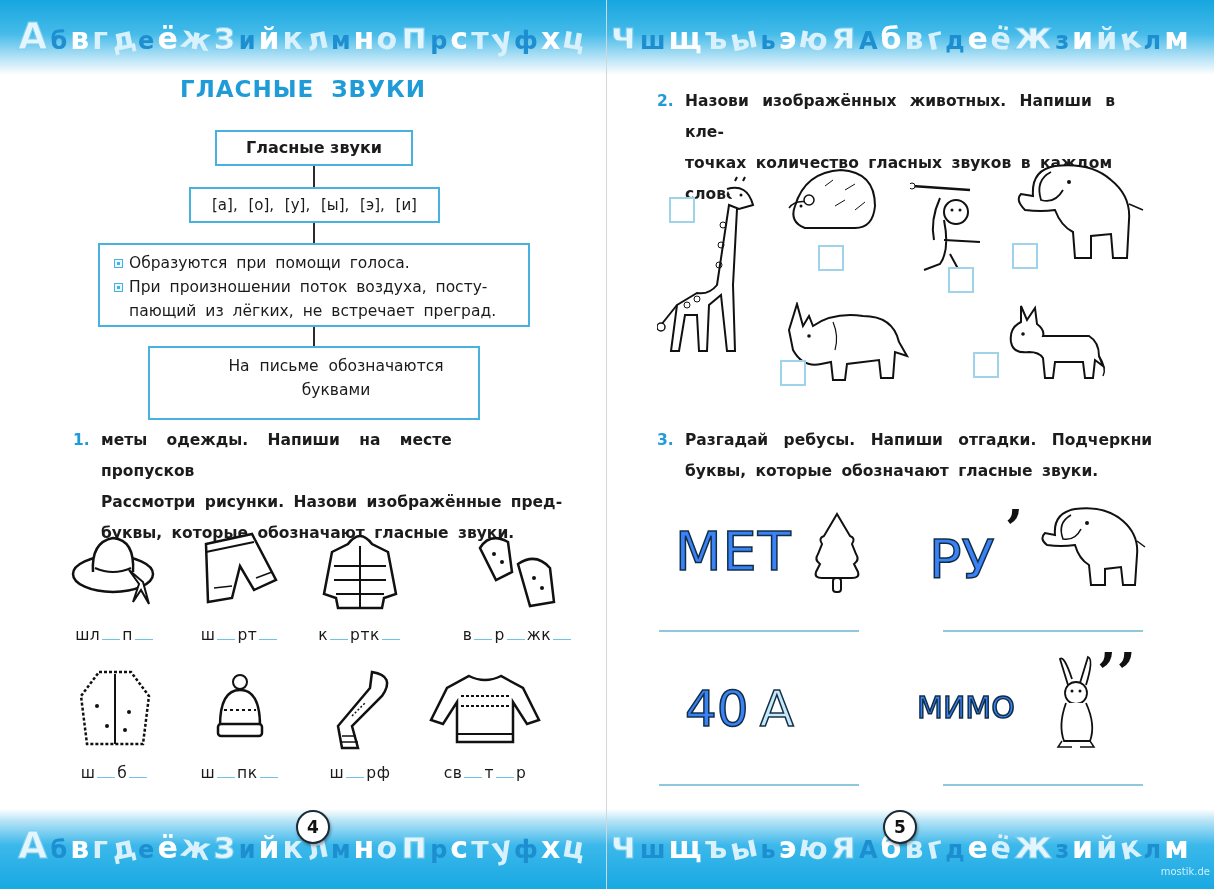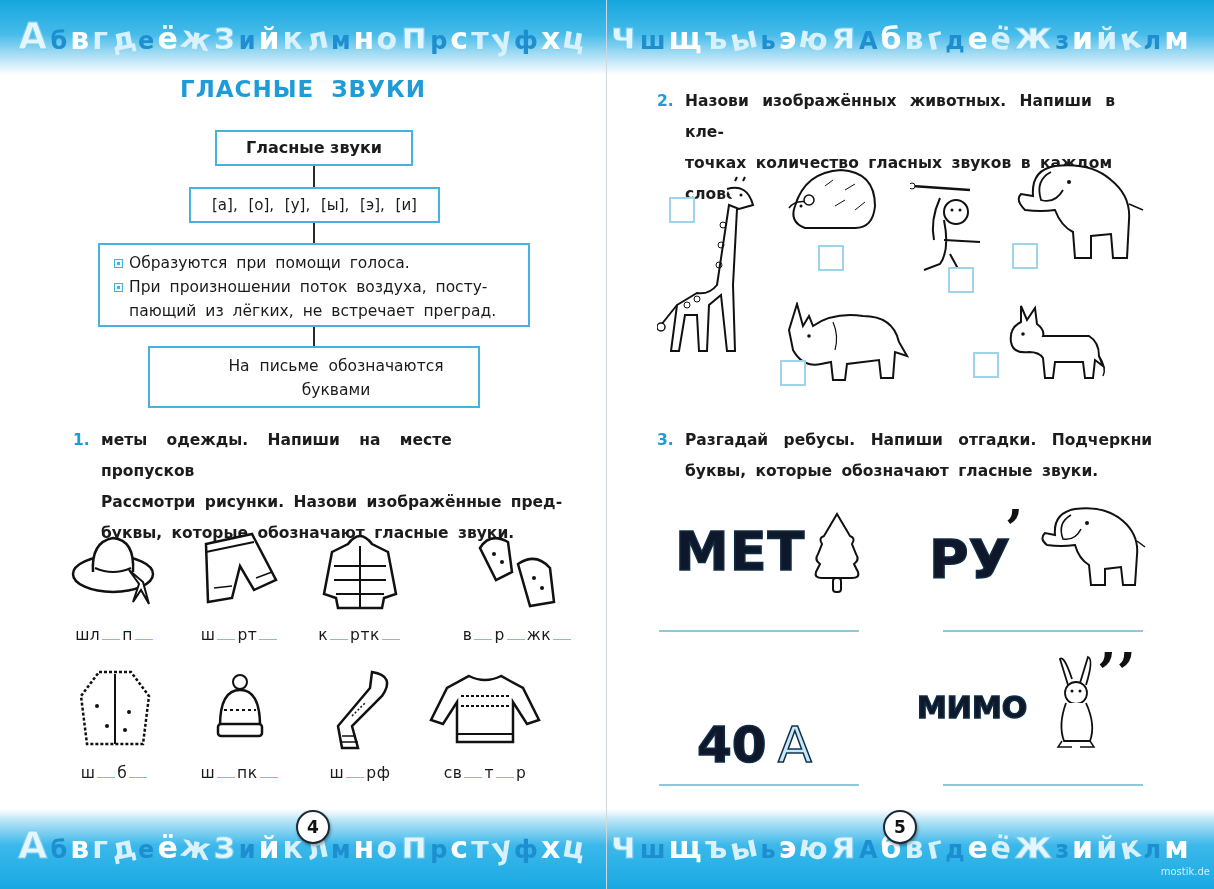--- a/index.html
+++ b/index.html
@@ -37,38 +37,38 @@
   .diagram-box { position: absolute; border: 2px solid #47b1df; background: #fff; text-align: center;
     font-size: 15px; color: #1b1b1b; }
   .connector { position: absolute; width: 2px; background: #2a2a2a; }
   .box-head { left: 215px; top: 130px; width: 198px; height: 36px; font-weight: bold; line-height: 32px; font-size: 16px; }
   .box-sounds { left: 189px; top: 187px; width: 251px; height: 36px; line-height: 32px; word-spacing: 6px; }
   .box-props { left: 98px; top: 243px; width: 432px; height: 84px; text-align: left; padding: 6px 10px 0 14px; line-height: 24px; font-size: 15.5px; word-spacing: 4px; }
   .box-props .bullet-row { display: flex; }
   .box-props .bullet { width: 9px; height: 9px; border: 1px solid #47b1df; background: #eaf7fd; margin: 8px 6px 0 0; position: relative; flex: none; }
   .box-props .bullet::after { content: ""; position: absolute; left: 2px; top: 2px; width: 3px; height: 3px; background: #47b1df; }
   .box-props .cont { padding-left: 15px; }
-  .box-letters { left: 148px; top: 346px; width: 332px; height: 62px; line-height: 24px; padding-top: 6px; font-size: 15.5px; word-spacing: 5px; padding-left: 44px; }
+  .box-letters { left: 148px; top: 346px; width: 332px; height: 74px; line-height: 24px; padding-top: 6px; font-size: 15.5px; word-spacing: 5px; padding-left: 44px; }
   .box-letters .bold { font-weight: bold; word-spacing: 8px; }
 
   .task { position: absolute; font-weight: bold; font-size: 15.5px; line-height: 31px; color: #1c1c1c; word-spacing: 4px; }
   .task .num { color: #1f9bd8; position: absolute; left: 0; top: 0; }
   .task .text { padding-left: 28px; display: block; }
 
   .clothes-grid { position: absolute; left: 70px; width: 500px; }
   .cloth-item { position: absolute; width: 120px; text-align: center; }
   .cloth-pic { width: 96px; height: 84px; margin: 0 auto; }
   .cloth-word { font-size: 15.5px; margin-top: 10px; letter-spacing: 0.5px; color: #1a1a1a; }
   .blank { display: inline-block; width: 18px; border-bottom: 1.5px solid #6fc3e8; height: 1px; vertical-align: baseline; margin: 0 2px; }
 
   .animal { position: absolute; }
   .answer-box { position: absolute; width: 26px; height: 26px; border: 2px solid #9fd3ea; background: #fff; cursor: text; }
 
   .rebus { position: absolute; }
-  .rebus-word { font-weight: bold; color: #0f172a; -webkit-text-stroke: 1.5px #0f2d45; font-family: "DejaVu Sans", sans-serif; }
+  .rebus-word { font-weight: normal; color: #3b82f6; -webkit-text-stroke: 1.5px #0f2d45; font-family: "DejaVu Sans", sans-serif; }
   .answer-line { position: absolute; height: 2px; background: #8fc7dc; cursor: text; }
   .comma { position: absolute; font-family: "DejaVu Serif", serif; font-weight: bold; color: #111; }
 </style>
 </head>
 <body>
 
 <div class="spread">
 
   <div class="page left">
     <div class="band-top">
@@ -275,21 +275,21 @@
     </div>
     <div class="comma" style="left:398px; top:498px; font-size:52px;">’</div>
     <svg class="rebus" style="left:430px; top:505px;" width="110" height="86" viewBox="0 0 110 86">
       <path d="M10 40 Q2 34 8 28 L18 30 Q16 8 38 4 Q68 0 86 16 Q102 30 100 50 L98 80 L86 80 L84 62 L68 64 L68 80 L54 80 L52 60 Q42 54 38 40 Q24 42 10 40 Z" fill="#fff" stroke="#111" stroke-width="2"></path>
       <path d="M100 36 L108 42" stroke="#111" stroke-width="1.5"></path>
       <path d="M34 10 Q20 18 26 34 Q38 36 44 24" fill="#fff" stroke="#111" stroke-width="1.6"></path>
       <circle cx="50" cy="18" r="2" fill="#111"></circle>
     </svg>
     <div class="answer-line" style="left:336px; top:630px; width:200px;"></div>
 
-    <div class="rebus" style="left:90px; top:680px;margin-top:36px;">
+    <div class="rebus" style="left:78px; top:680px;">
       <span class="rebus-word" style="font-size:50px;">40</span>
       <span class="rebus-word" style="font-size:50px; font-weight:normal; color:#c6e8f8; margin-left:6px;">А</span>
     </div>
     <div class="answer-line" style="left:52px; top:784px; width:200px;"></div>
 
     <div class="rebus" style="left:310px; top:690px;">
       <span class="rebus-word" style="font-size:30px;">МИМО</span>
     </div>
     <svg class="rebus" style="left:447px; top:655px;" width="44" height="95" viewBox="0 0 44 95">
       <path d="M14 30 L6 4 Q10 0 18 24 M26 28 L34 2 Q40 4 32 30" fill="#fff" stroke="#111" stroke-width="1.8"></path>

